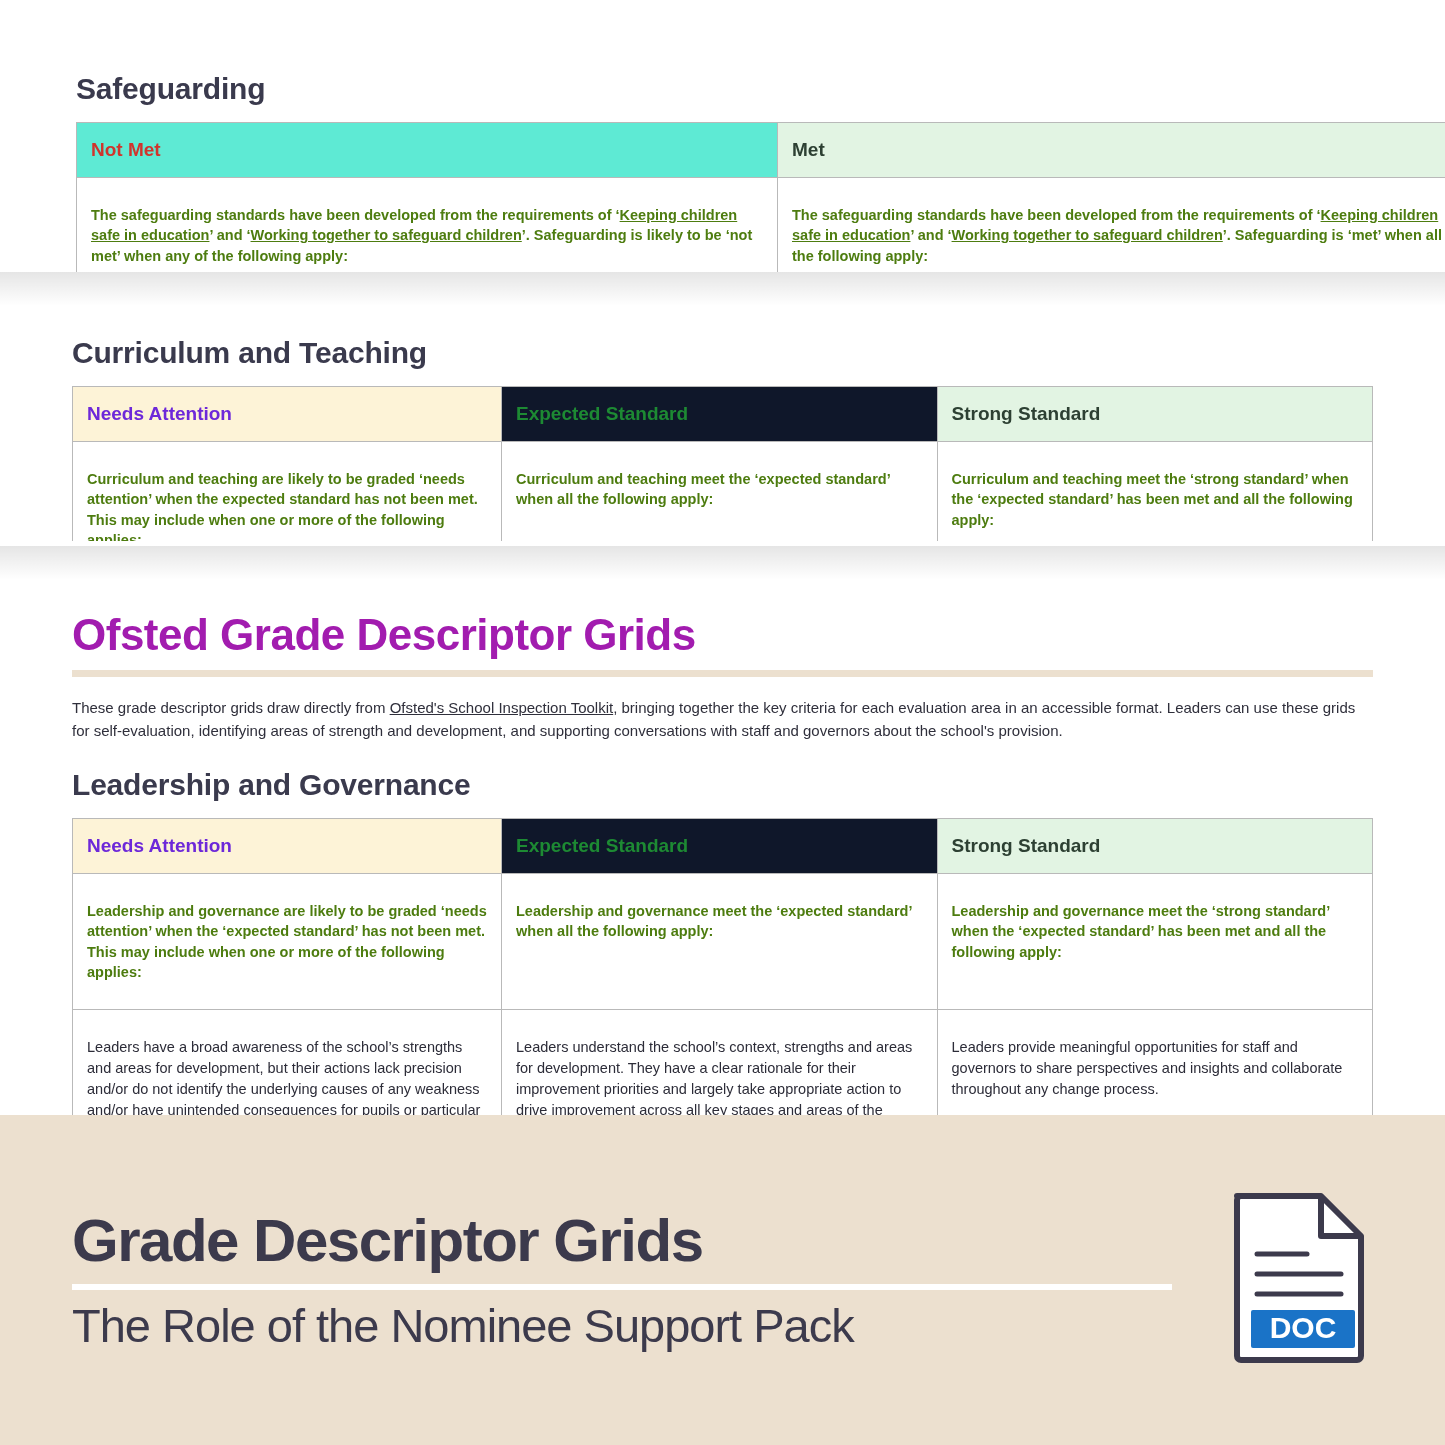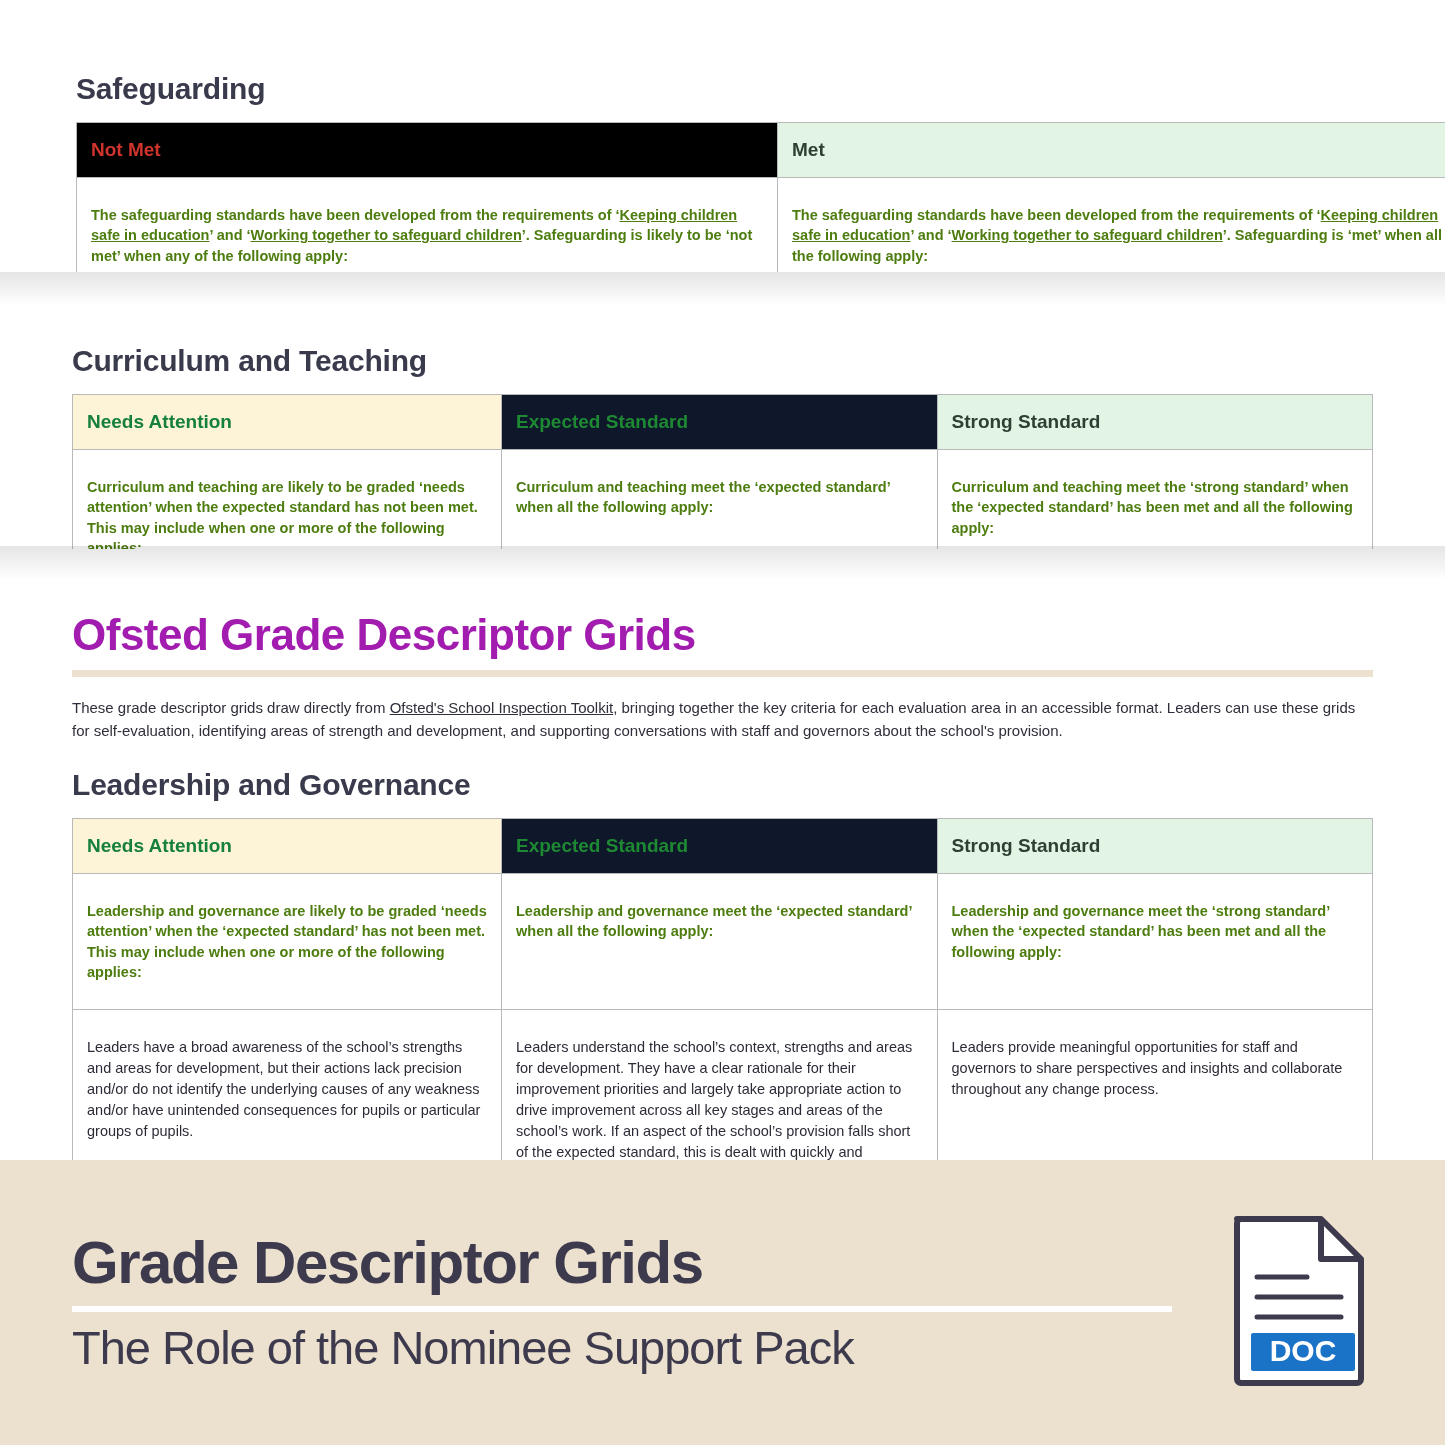--- a/index.html
+++ b/index.html
@@ -33,24 +33,24 @@
     border: 1px solid #b9b9b9;
     vertical-align: top;
     padding: 12px 14px;
     text-align: left;
   }
   .grid th {
     font-size: 19px;
     font-weight: bold;
     padding: 16px 14px;
   }
-  .hdr-amber  { background: #fdf3d7; color: #15803d; }
+  .hdr-amber  { background: #fdf3d7; color: #6d28d9; }
   .hdr-green  { background: #0f172a; color: #1d8a33; }
   .hdr-green2 { background: #e2f4e3; color: #2d4033; margin-left: 20px; }
-  .hdr-red    { background: #000000; color: #d0342c; }
+  .hdr-red    { background: #5eead4; color: #d0342c; }
   .hdr-met    { background: #e2f4e3; color: #2d4033; }
   .lead {
     font-size: 14.5px;
     font-weight: bold;
     line-height: 1.42;
     color: #4d7c0f;
   }
   .body-txt {
     font-size: 14.5px;
     line-height: 1.45;
@@ -61,21 +61,21 @@
   
   #safeguarding {
     left: 76px; top: 72px; width: 1403px;
     height: 200px;
     overflow: hidden;
   }
   #safeguarding .grid td { padding-bottom: 6px; }
 
   
   #curriculum {
-    left: 72px; top: 344px; width: 1301px;
+    left: 72px; top: 336px; width: 1301px;
     height: 205px;
     overflow: hidden;
   }
 
   
   .page-edge {
     position: absolute;
     left: 0; width: 1445px; height: 34px;
     background: linear-gradient(to bottom, rgba(0,0,0,0.10), rgba(0,0,0,0));
     pointer-events: none;
@@ -106,21 +106,21 @@
     font-size: 15px;
     line-height: 1.5;
     color: #2f2f3b;
     margin: 0 0 26px 0;
     max-width: 1301px;
   }
 
   
   #banner {
     position: absolute;
-    left: 0; bottom: 0; width: 1445px; height: 285px;
+    left: 0; bottom: 0; width: 1445px; height: 330px;
     background: #ece0cf;
     display: flex;
     align-items: center;
     justify-content: space-between;
     padding: 0 66px 0 72px;
   }
   .banner-text { }
   .banner-title {
     font-size: 60px;
     font-weight: bold;

